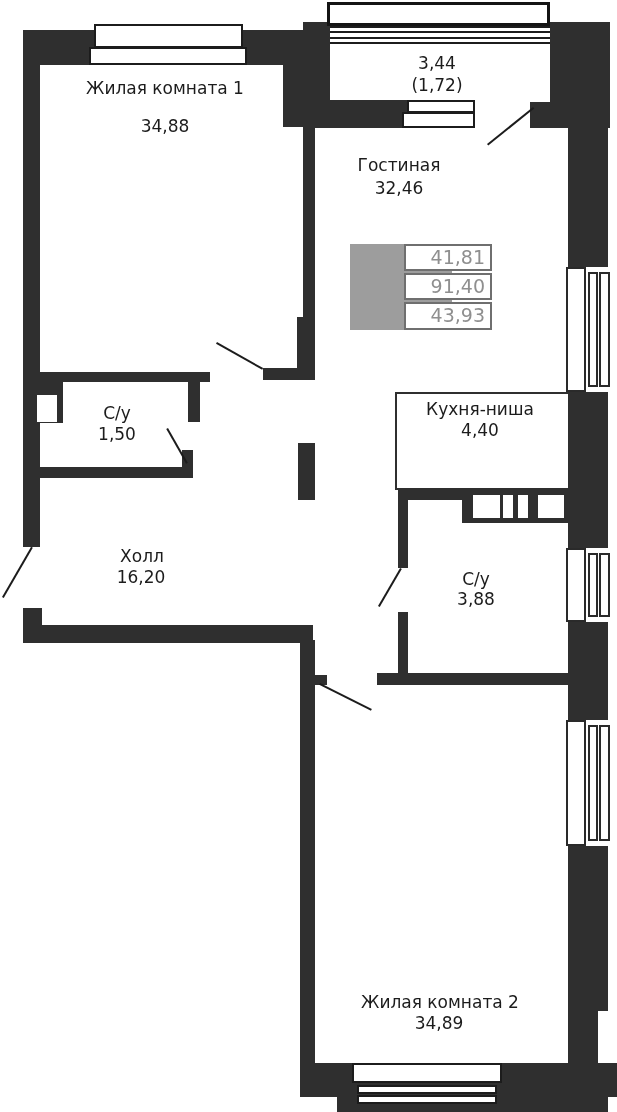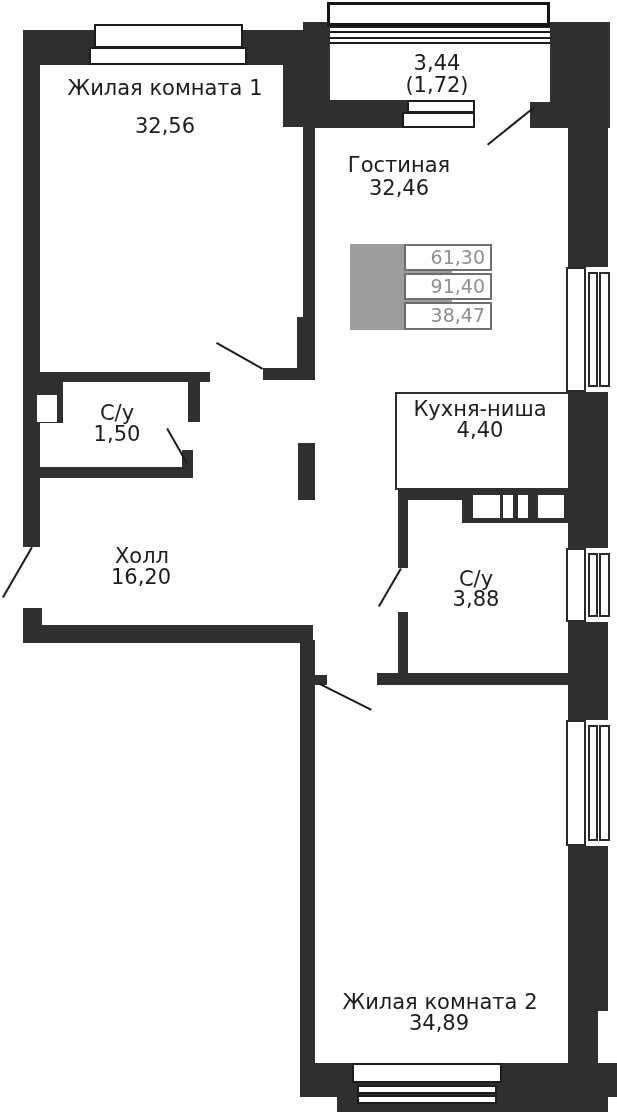--- a/index.html
+++ b/index.html
@@ -6,21 +6,21 @@
   .plan{position:relative;width:617px;height:1112px;background:#fff;overflow:hidden;
         font-family:"DejaVu Sans","Liberation Sans",sans-serif;color:#1c1c1c;}
   .w{position:absolute;background:#2f2f2f;}
   .win{position:absolute;background:#fff;border:2px solid #1c1c1c;box-sizing:border-box;}
   .winb{position:absolute;background:#fff;border:3px solid #141414;box-sizing:border-box;}
   .pane{position:absolute;background:#fff;border:2px solid #2a2a2a;box-sizing:border-box;}
   .white{position:absolute;background:#fff;}
   .glaze{position:absolute;background:linear-gradient(to bottom,#1c1c1c 0 2px,#fff 2px 5px,#1c1c1c 5px 7px,#fff 7px 11px,#1c1c1c 11px 13px,#fff 13px 16px,#1c1c1c 16px 18px);}
   .box{position:absolute;background:#fff;border:2px solid #2f2f2f;box-sizing:border-box;}
   .door{position:absolute;height:0;border-top:2px solid #1c1c1c;transform-origin:0 0;}
-  .lbl{position:absolute;transform:translate(-50%,-50%);font-size:21px;line-height:1;white-space:nowrap;}
+  .lbl{position:absolute;transform:translate(-50%,-50%);font-size:17px;line-height:1;white-space:nowrap;}
   .ib-square{position:absolute;left:350px;top:244px;width:54px;height:86px;background:#9d9d9d;
              color:#fff;font-size:32px;font-weight:bold;display:flex;align-items:center;justify-content:center;padding-left:48px;}
   .ib-cell{position:absolute;left:404px;width:88px;height:27px;background:#fff;border:2px solid #6f6f6f;
            box-sizing:border-box;color:#8f8f8f;font-size:19px;text-align:right;padding-right:5px;line-height:23px;}
 </style>
 </head>
 <body>
 
 <div class="plan">
 
@@ -85,34 +85,34 @@
   <div class="win" style="left:357px;top:1095px;width:140px;height:9px"></div>
 
   <div class="door" style="left:2px;top:597px;width:58px;transform:rotate(-59.9deg)"></div>
   <div class="door" style="left:217px;top:342px;width:53px;transform:rotate(29.5deg)"></div>
   <div class="door" style="left:487px;top:144px;width:59px;transform:rotate(-38.8deg)"></div>
   <div class="door" style="left:168px;top:428px;width:40px;transform:rotate(60.3deg)"></div>
   <div class="door" style="left:378px;top:606px;width:44px;transform:rotate(-59.9deg)"></div>
   <div class="door" style="left:320px;top:683px;width:58px;transform:rotate(26.6deg)"></div>
 
   <div class="lbl" style="left:165px;top:88px">Жилая комната 1</div>
-  <div class="lbl" style="left:165px;top:126px">32,56</div>
+  <div class="lbl" style="left:165px;top:126px">34,88</div>
   <div class="lbl" style="left:399px;top:165px">Гостиная</div>
   <div class="lbl" style="left:399px;top:188px">32,46</div>
   <div class="lbl" style="left:117px;top:413px">С/у</div>
   <div class="lbl" style="left:117px;top:434px">1,50</div>
   <div class="lbl" style="left:480px;top:409px">Кухня-ниша</div>
   <div class="lbl" style="left:480px;top:430px">4,40</div>
   <div class="lbl" style="left:142px;top:556px">Холл</div>
   <div class="lbl" style="left:141px;top:577px">16,20</div>
   <div class="lbl" style="left:476px;top:579px">С/у</div>
   <div class="lbl" style="left:476px;top:599px">3,88</div>
   <div class="lbl" style="left:440px;top:1002px">Жилая комната 2</div>
   <div class="lbl" style="left:439px;top:1023px">34,89</div>
   <div class="lbl" style="left:437px;top:63px">3,44</div>
   <div class="lbl" style="left:437px;top:85px">(1,72)</div>
 
   <div class="ib-square">3с</div>
-  <div class="ib-cell" style="top:244px">61,30</div>
+  <div class="ib-cell" style="top:244px">41,81</div>
   <div class="ib-cell" style="top:273px">91,40</div>
-  <div class="ib-cell" style="top:302px;height:28px">38,47</div>
+  <div class="ib-cell" style="top:302px;height:28px">43,93</div>
 
 </div>
 
 </body></html>

